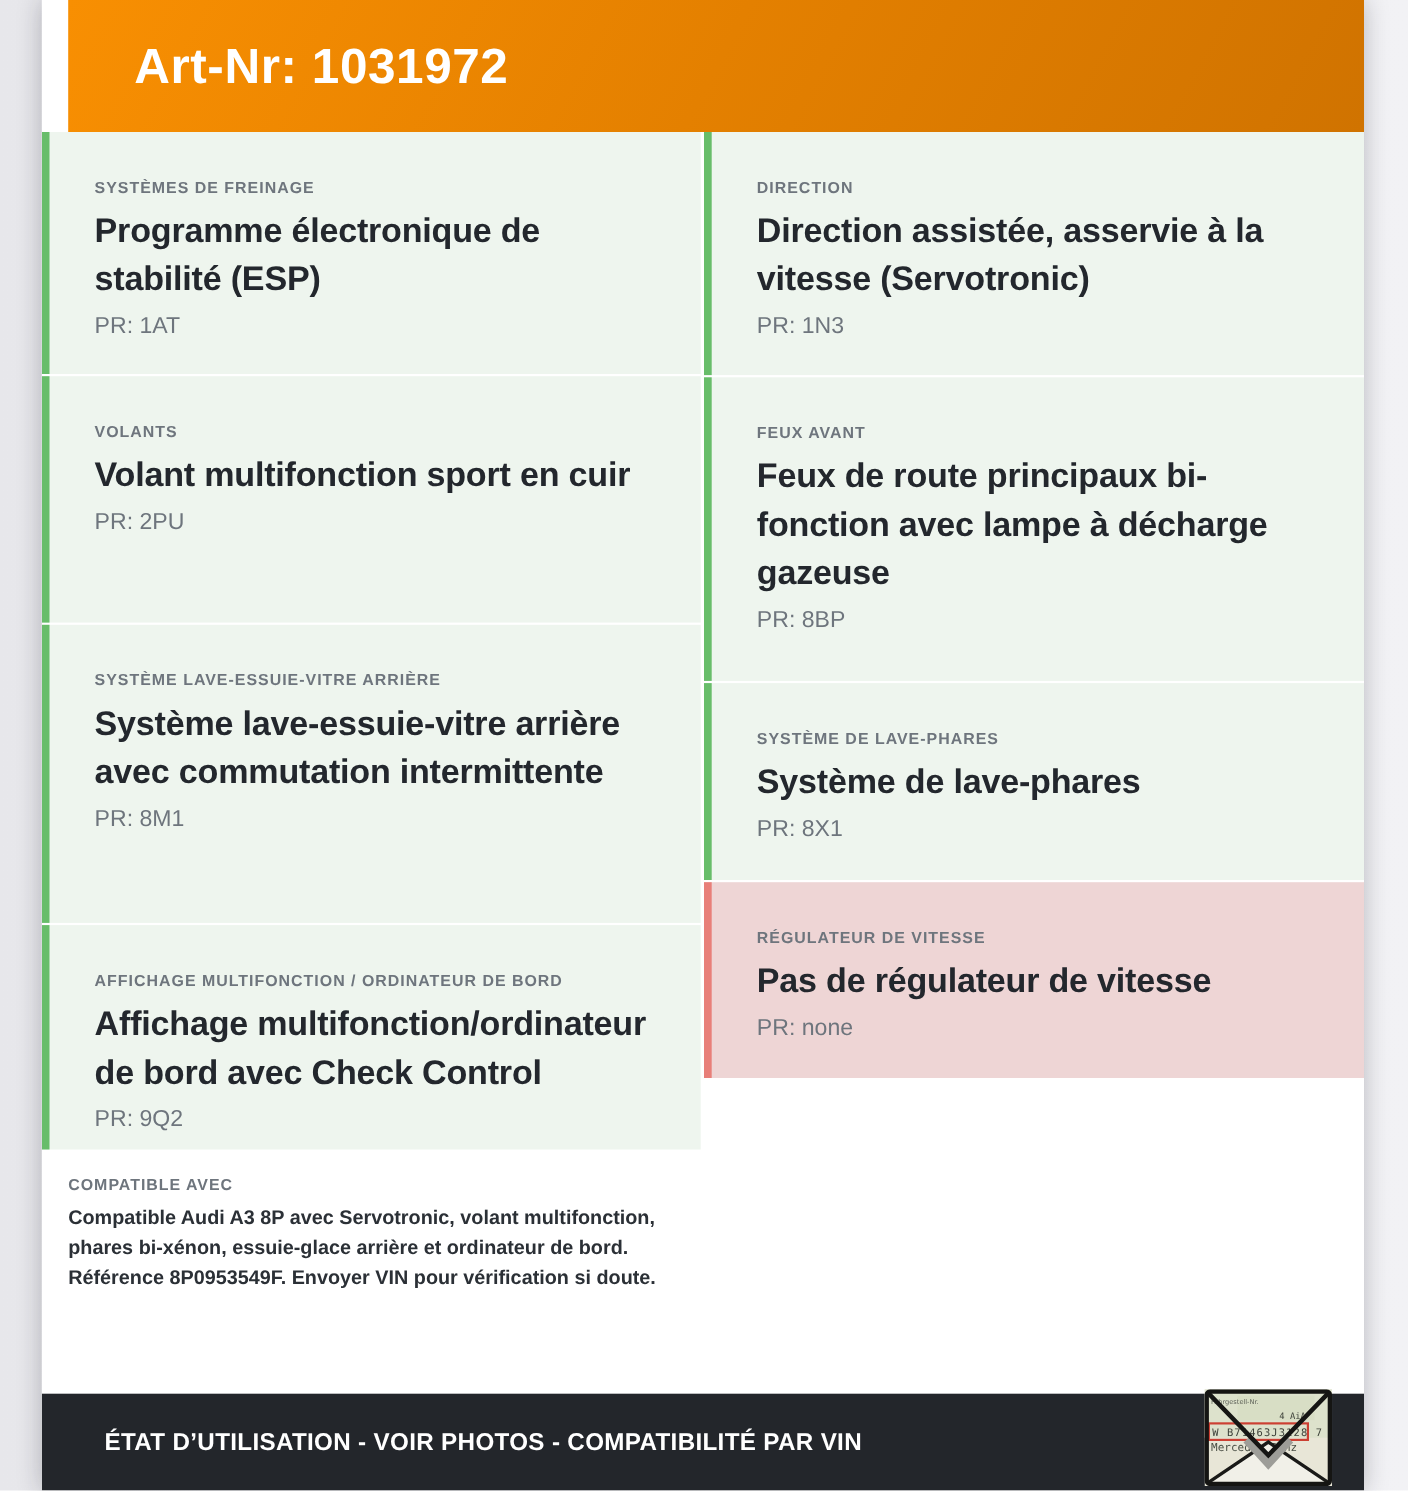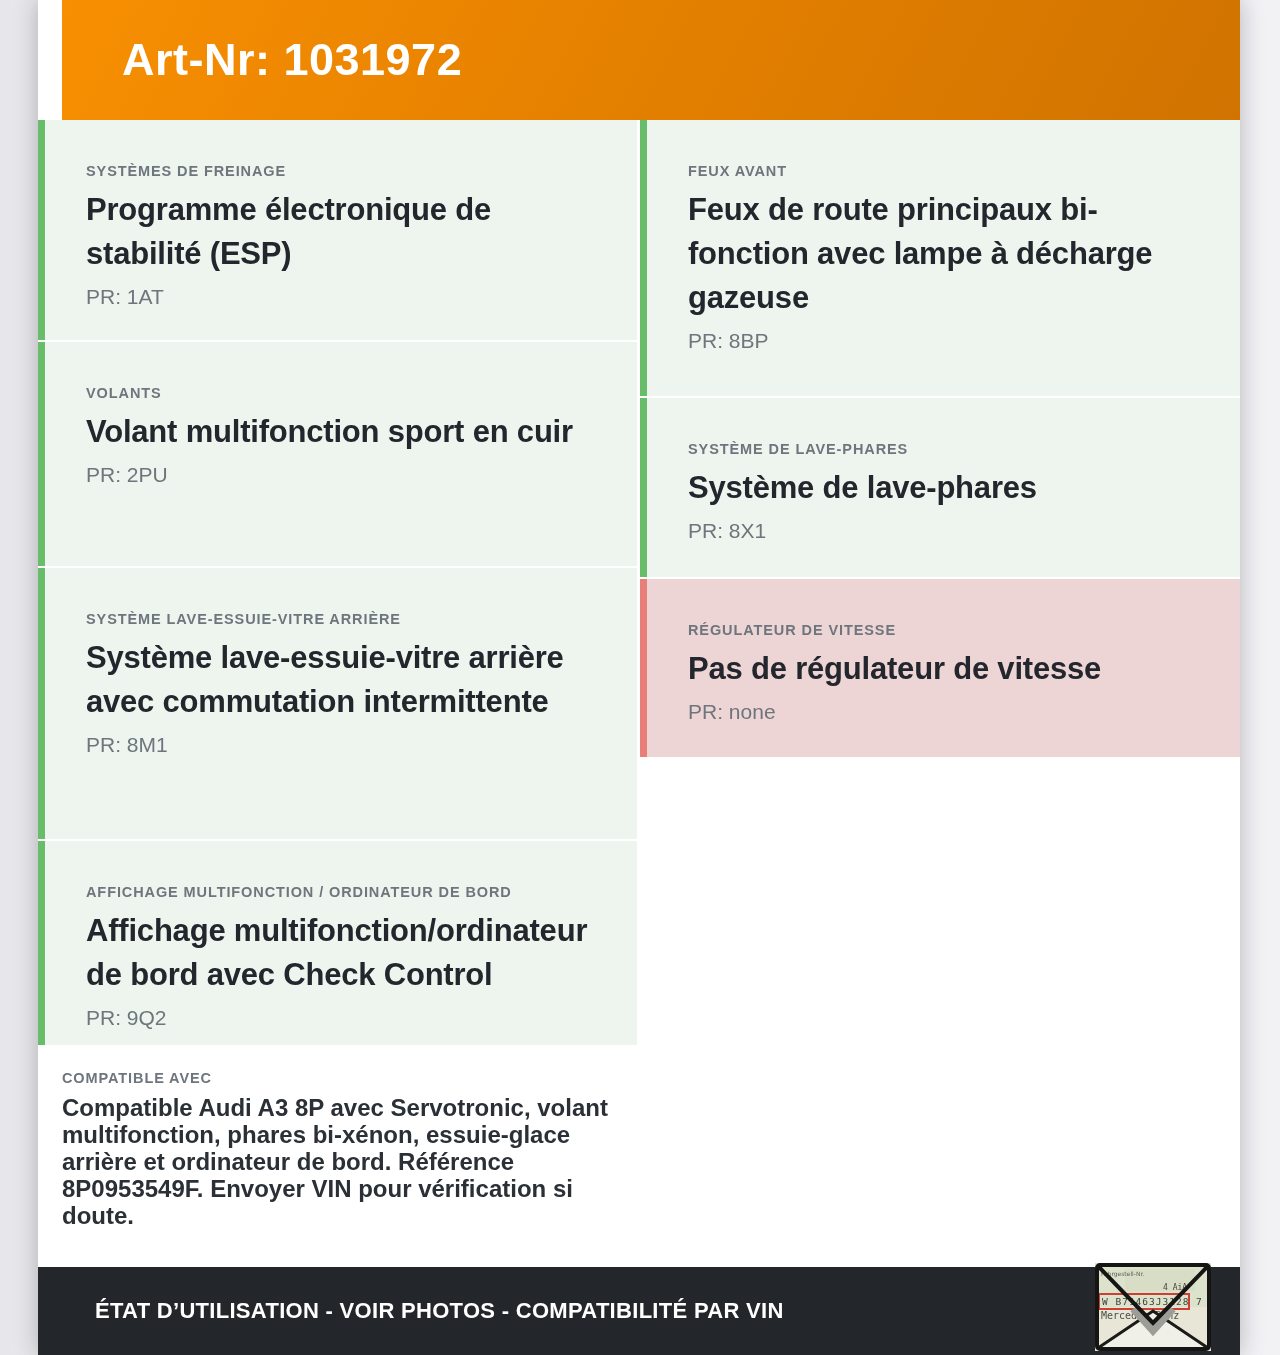--- a/index.html
+++ b/index.html
@@ -57,21 +57,21 @@
   .pr {
     font-size:21px; color:#6e757d; line-height:22px; margin-top:10px;
   }
   
   .compat {
     background:#ffffff;
     padding:22px 26px 0 24px;
     flex:1 1 auto;
   }
   .compat .body {
-    font-size:24px; font-weight:700; color:#2b3036;
+    font-size:18px; font-weight:700; color:#2b3036;
     line-height:27px; margin-top:7px; width:552px;
   }
   
   .ftr {
     height:88px; flex:0 0 88px;
     background:#23262b;
     display:flex; align-items:center;
     padding-left:57px;
     position:relative;
   }
@@ -117,20 +117,25 @@
         <h2 class="title">Affichage multifonction/ordinateur de bord avec Check Control</h2>
         <div class="pr">PR: 9Q2</div>
       </section>
       <section class="compat">
         <div class="cat">COMPATIBLE AVEC</div>
         <p class="body">Compatible Audi A3 8P avec Servotronic, volant multifonction, phares bi-xénon, essuie-glace arrière et ordinateur de bord. Référence 8P0953549F. Envoyer VIN pour vérification si doute.</p>
       </section>
     </div>
 
     <div class="col col-right">
+      <section class="card" style="height:221px">
+        <div class="cat">DIRECTION</div>
+        <h2 class="title">Direction assistée, asservie à la vitesse (Servotronic)</h2>
+        <div class="pr">PR: 1N3</div>
+      </section>
       <section class="card" style="height:276px">
         <div class="cat">FEUX AVANT</div>
         <h2 class="title">Feux de route principaux bi-fonction avec lampe à décharge gazeuse</h2>
         <div class="pr">PR: 8BP</div>
       </section>
       <section class="card" style="height:179px">
         <div class="cat">SYSTÈME DE LAVE-PHARES</div>
         <h2 class="title">Système de lave-phares</h2>
         <div class="pr">PR: 8X1</div>
       </section>

